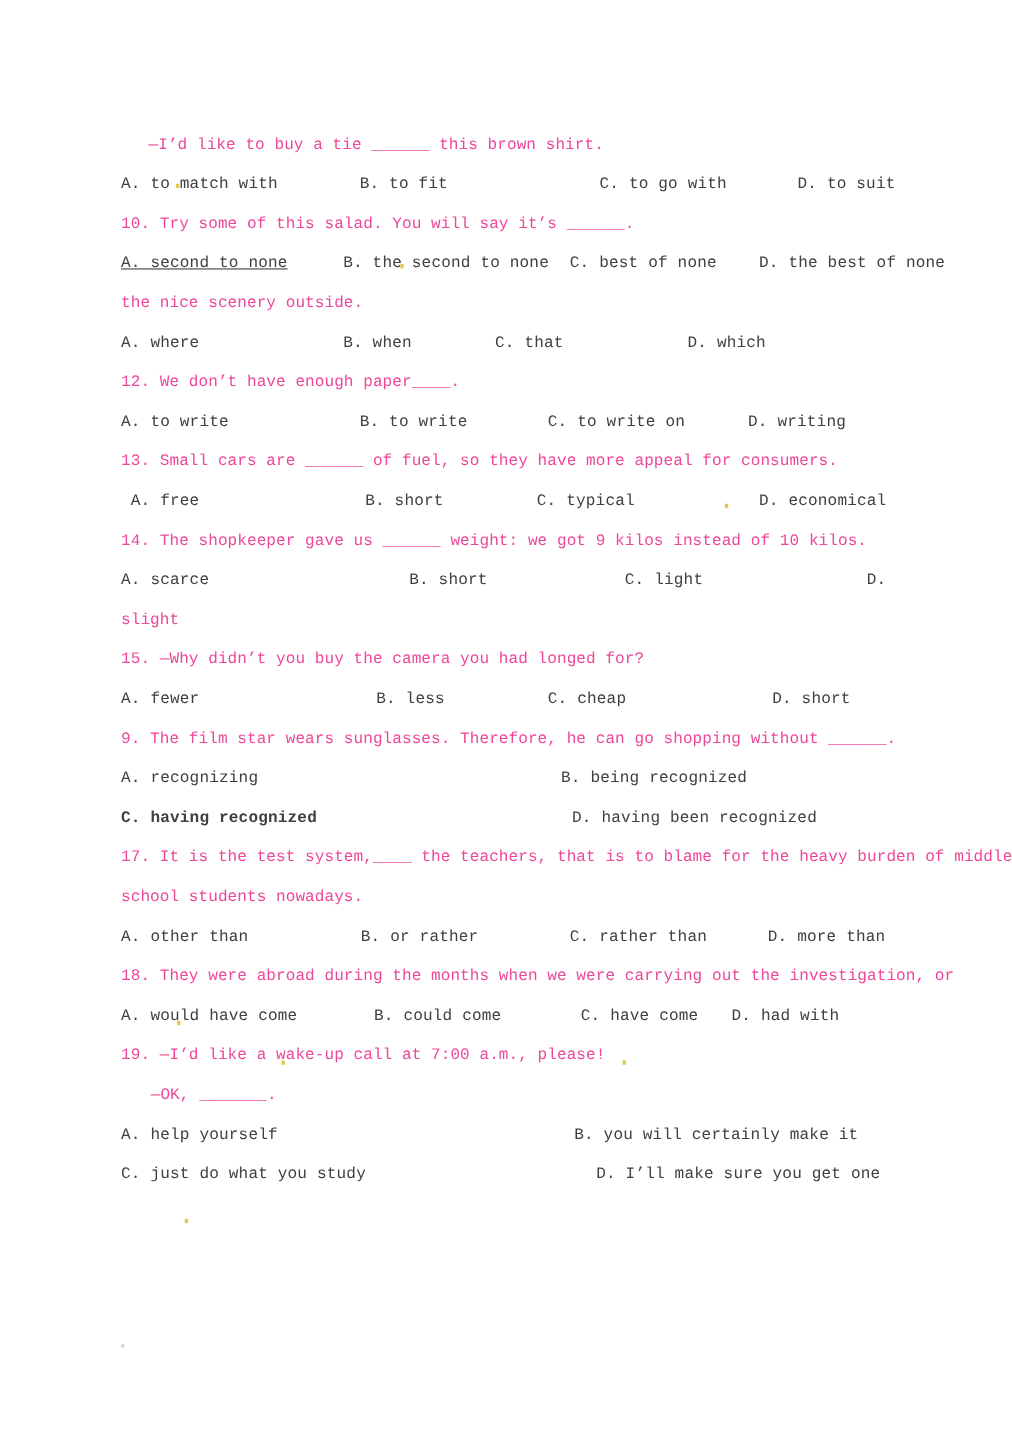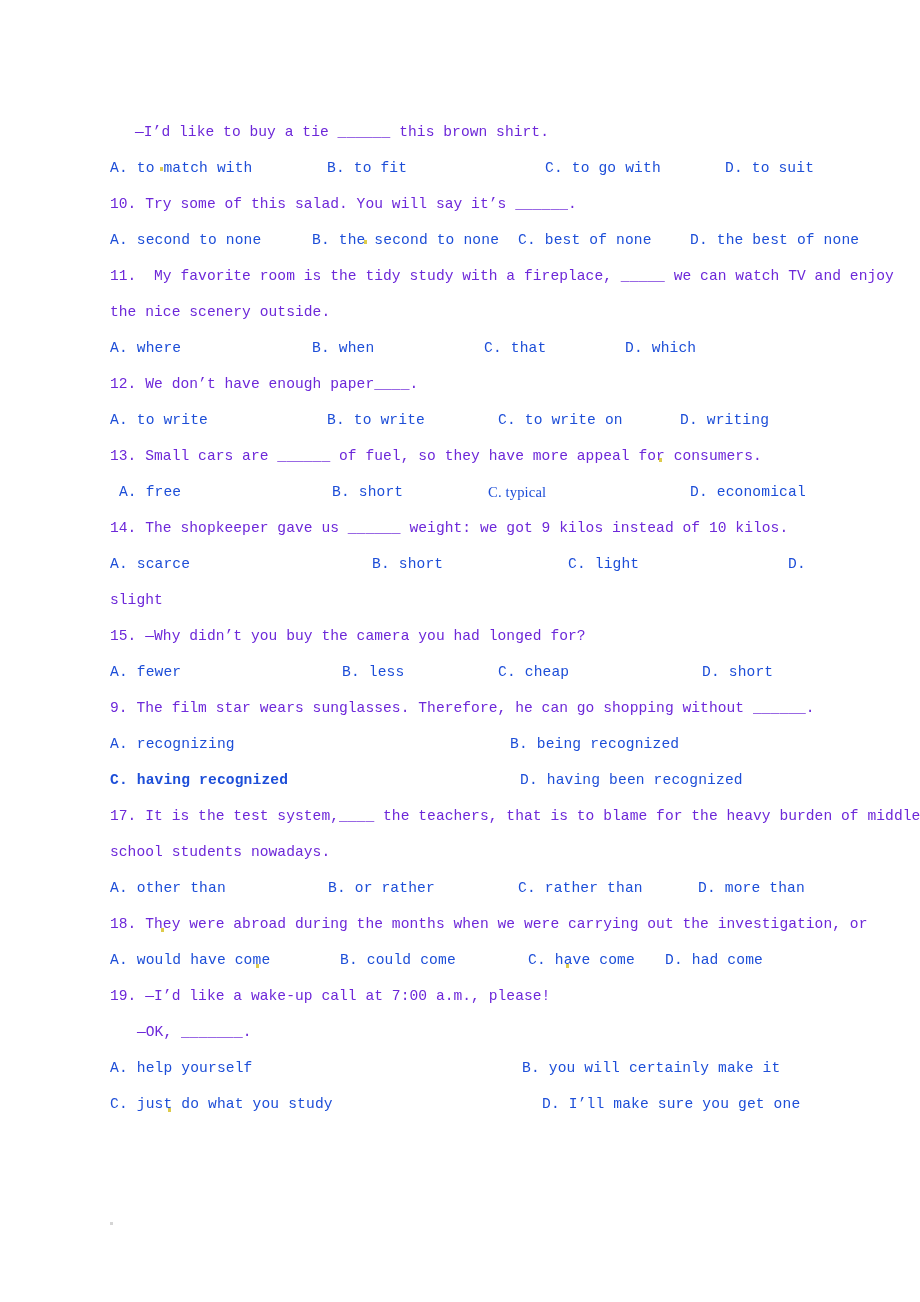--- a/index.html
+++ b/index.html
@@ -30,21 +30,21 @@
     top: 114px;
     width: 705px;
   }
   
   .ln {
     font-size: 14.6px;
     line-height: 36px;
     height: 36px;
     white-space: pre;
     letter-spacing: 0.15px;
-    color: #6d28d9;
+    color: #ec4899;
   }
   .ln.stem {
     letter-spacing: 0.05px;
   }
   .ln.indent {
     padding-left: 25px;
   }
   .ln.indent2 {
     padding-left: 27px;
   }
@@ -53,21 +53,21 @@
     position: relative;
     height: 36px;
     line-height: 36px;
     font-size: 14.6px;
     white-space: pre;
   }
   .opt {
     position: absolute;
     top: 0;
     white-space: pre;
-    color: #1d4ed8;
+    color: #404040;
     letter-spacing: 0.15px;
   }
   
   .speck {
     position: absolute;
     width: 3px;
     height: 4px;
     background: #d8c22a;
     opacity: 0.85;
     pointer-events: none;
@@ -80,41 +80,40 @@
   }
 </style>
 </head>
 <body>
 
 <div class="page">
   <div class="content">
       <div class="ln stem indent">—I’d like to buy a tie ______ this brown shirt.</div>
       <div class="optrow"><span class="opt" style="left: 0px;">A. to match with</span><span class="opt" style="left: 217px;">B. to fit</span><span class="opt" style="left: 435px;">C. to go with</span><span class="opt" style="left: 615px;">D. to suit</span></div>
       <div class="ln stem">10. Try some of this salad. You will say it’s ______.</div>
-      <div class="optrow"><span class="opt" style="left: 0px;">A. second to none</span><span class="opt" style="left: 202px;">B. the second to none</span><span class="opt" style="left: 408px;">C. best of none</span><span class="opt" style="left: 580px;">D. the best of none</span></div>
-      <div class="ln stem">11.  My favorite room is the tidy study with a fireplace, _____ we can watch TV and enjoy</div>
+      <div class="optrow"><span class="opt" style="left: 0px; text-decoration: underline;">A. second to none</span><span class="opt" style="left: 202px;">B. the second to none</span><span class="opt" style="left: 408px;">C. best of none</span><span class="opt" style="left: 580px;">D. the best of none</span></div>
       <div class="ln stem">the nice scenery outside.</div>
-      <div class="optrow"><span class="opt" style="left: 0px;">A. where</span><span class="opt" style="left: 202px;">B. when</span><span class="opt" style="left: 374px;">C. that</span><span class="opt" style="left: 515px;">D. which</span></div>
+      <div class="optrow"><span class="opt" style="left: 0px;">A. where</span><span class="opt" style="left: 202px;">B. when</span><span class="opt" style="left: 340px;">C. that</span><span class="opt" style="left: 515px;">D. which</span></div>
       <div class="ln stem">12. We don’t have enough paper____.</div>
       <div class="optrow"><span class="opt" style="left: 0px;">A. to write</span><span class="opt" style="left: 217px;">B. to write</span><span class="opt" style="left: 388px;">C. to write on</span><span class="opt" style="left: 570px;">D. writing</span></div>
       <div class="ln stem">13. Small cars are ______ of fuel, so they have more appeal for consumers.</div>
-      <div class="optrow"><span class="opt" style="left: 0px;"> A. free</span><span class="opt" style="left: 222px;">B. short</span><span class="opt" style="left: 378px; font-family: Liberation Serif, serif;">C. typical</span><span class="opt" style="left: 580px;">D. economical</span></div>
+      <div class="optrow"><span class="opt" style="left: 0px;"> A. free</span><span class="opt" style="left: 222px;">B. short</span><span class="opt" style="left: 378px;">C. typical</span><span class="opt" style="left: 580px;">D. economical</span></div>
       <div class="ln stem">14. The shopkeeper gave us ______ weight: we got 9 kilos instead of 10 kilos.</div>
       <div class="optrow"><span class="opt" style="left: 0px;">A. scarce</span><span class="opt" style="left: 262px;">B. short</span><span class="opt" style="left: 458px;">C. light</span><span class="opt" style="left: 678px;">D.</span></div>
       <div class="ln stem">slight</div>
       <div class="ln stem">15. —Why didn’t you buy the camera you had longed for?</div>
       <div class="optrow"><span class="opt" style="left: 0px;">A. fewer</span><span class="opt" style="left: 232px;">B. less</span><span class="opt" style="left: 388px;">C. cheap</span><span class="opt" style="left: 592px;">D. short</span></div>
       <div class="ln stem">9. The film star wears sunglasses. Therefore, he can go shopping without ______.</div>
       <div class="optrow"><span class="opt" style="left: 0px;">A. recognizing</span><span class="opt" style="left: 400px;">B. being recognized</span></div>
       <div class="optrow"><span class="opt" style="left: 0px; font-weight: bold;">C. having recognized</span><span class="opt" style="left: 410px;">D. having been recognized</span></div>
       <div class="ln stem">17. It is the test system,____ the teachers, that is to blame for the heavy burden of middle</div>
       <div class="ln stem">school students nowadays.</div>
       <div class="optrow"><span class="opt" style="left: 0px;">A. other than</span><span class="opt" style="left: 218px;">B. or rather</span><span class="opt" style="left: 408px;">C. rather than</span><span class="opt" style="left: 588px;">D. more than</span></div>
       <div class="ln stem">18. They were abroad during the months when we were carrying out the investigation, or</div>
-      <div class="optrow"><span class="opt" style="left: 0px;">A. would have come</span><span class="opt" style="left: 230px;">B. could come</span><span class="opt" style="left: 418px;">C. have come</span><span class="opt" style="left: 555px;">D. had come</span></div>
+      <div class="optrow"><span class="opt" style="left: 0px;">A. would have come</span><span class="opt" style="left: 230px;">B. could come</span><span class="opt" style="left: 418px;">C. have come</span><span class="opt" style="left: 555px;">D. had with</span></div>
       <div class="ln stem">19. —I’d like a wake-up call at 7:00 a.m., please!</div>
       <div class="ln stem indent2">—OK, _______.</div>
       <div class="optrow"><span class="opt" style="left: 412px;">B. you will certainly make it</span><span class="opt" style="left: 0px;">A. help yourself</span></div>
       <div class="optrow"><span class="opt" style="left: 0px;">C. just do what you study</span><span class="opt" style="left: 432px;">D. I’ll make sure you get one</span></div>
     </div>
 <div class="speck" style="left: 160px; top: 167px;"></div>
     <div class="speck" style="left: 364px; top: 240px;"></div>
     <div class="speck" style="left: 659px; top: 458px;"></div>
     <div class="speck" style="left: 161px; top: 928px;"></div>
     <div class="speck" style="left: 256px; top: 964px;"></div>

